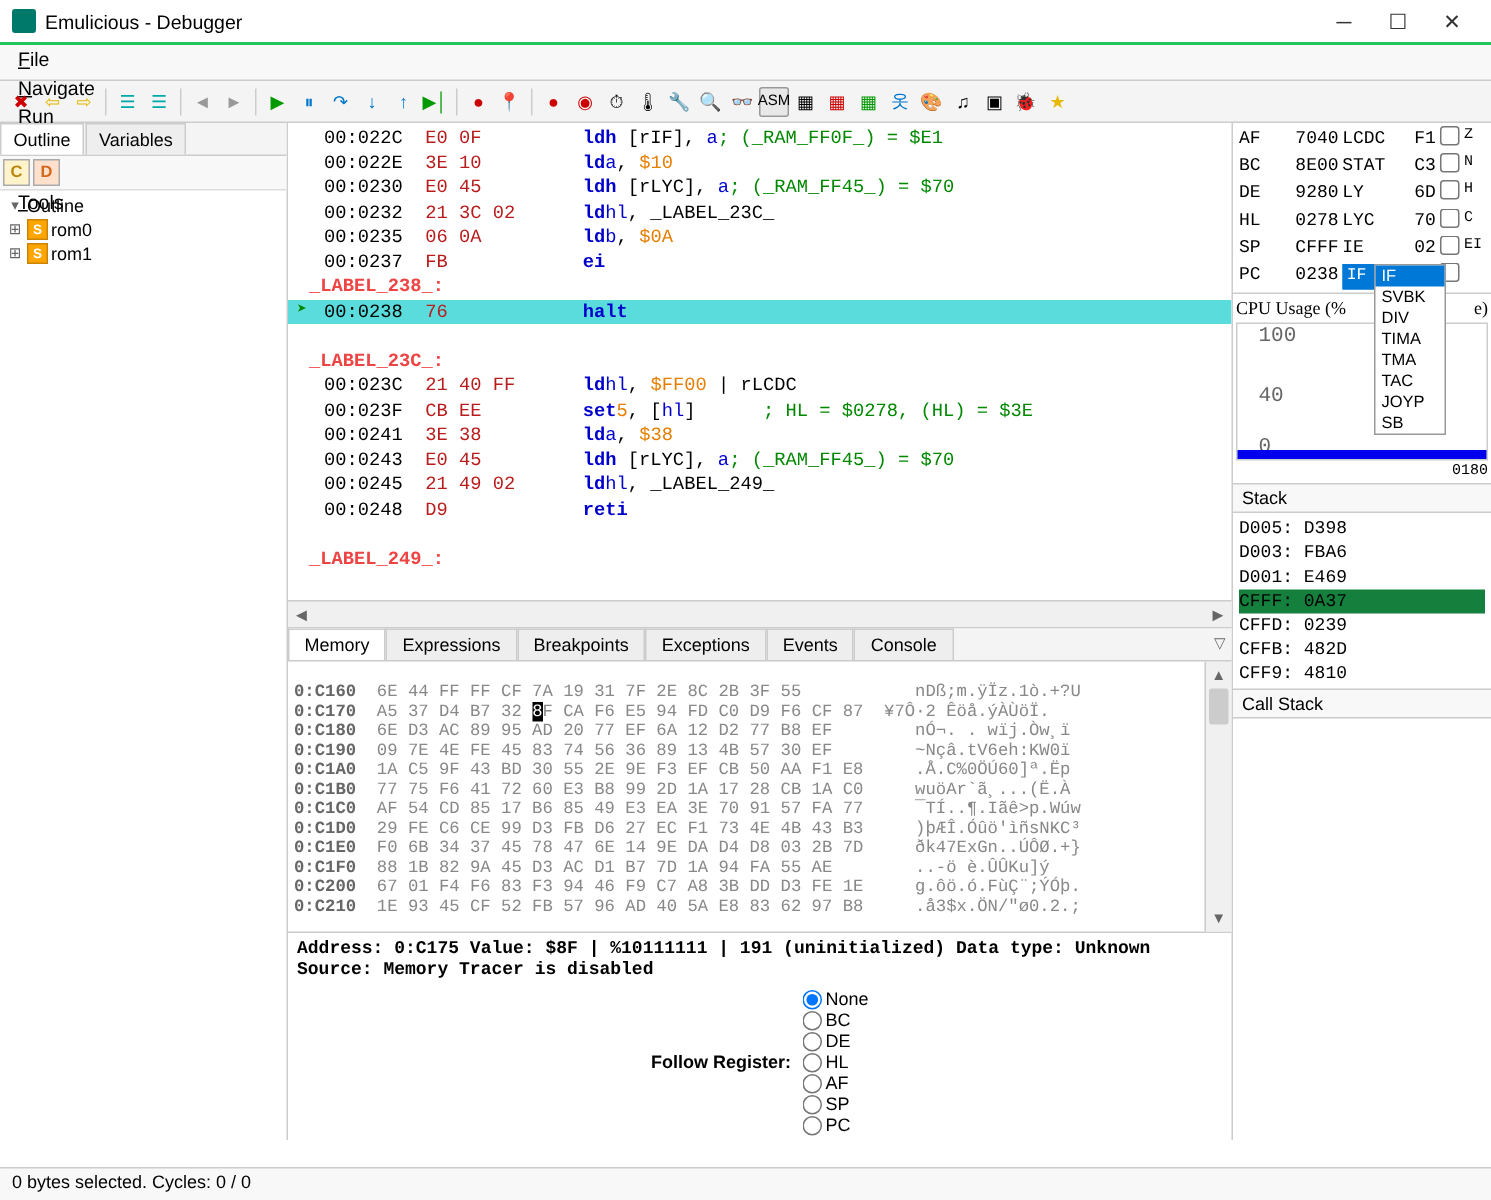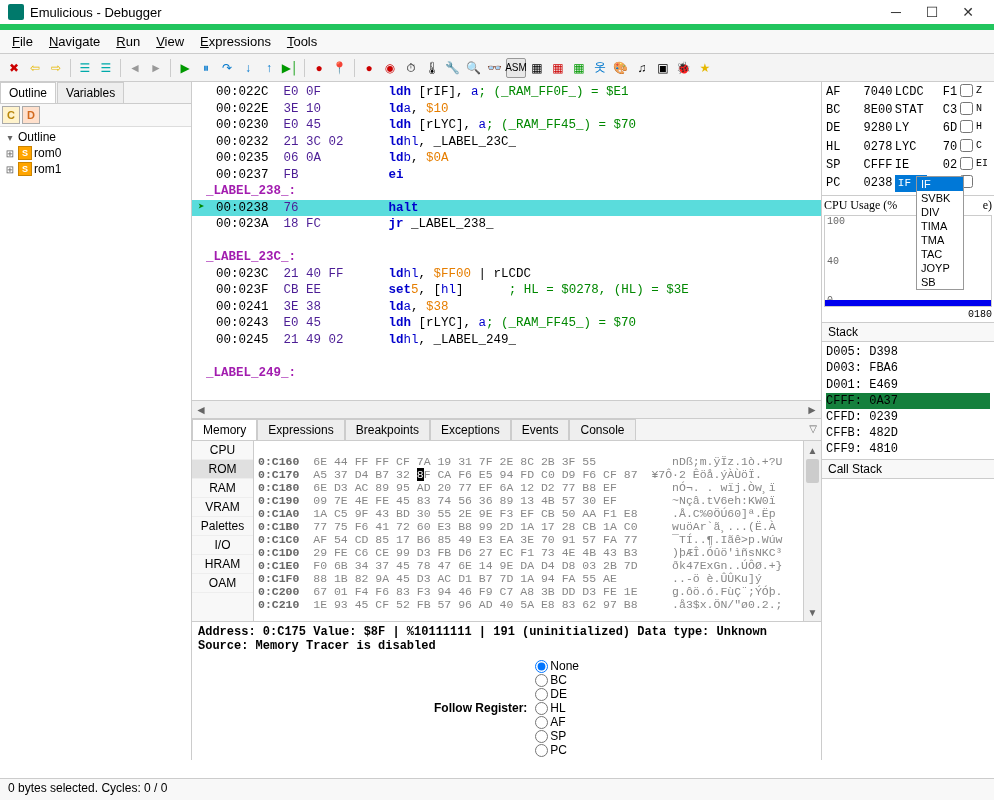--- a/index.html
+++ b/index.html
@@ -1,21 +1,21 @@
 <!DOCTYPE html>
 <html><head>
 <meta charset="utf-8">
 <style>
 * { box-sizing: border-box; margin: 0; padding: 0; }
 body { font-family: "Segoe UI", Tahoma, sans-serif; font-size: 12px; background: #fff; width: 994px; height: 800px; overflow: hidden; position: relative; }
-.titlebar { height: 30px; display: flex; align-items: center; padding: 0 8px; border-bottom: 6px solid #22c55e; }
+.titlebar { height: 30px; display: flex; align-items: center; padding: 0 8px; border-bottom: 2px solid #22c55e; }
 .titlebar .icon { width: 16px; height: 16px; background: #00796b; border-radius: 2px; margin-right: 6px; }
 .titlebar .title { flex: 1; font-size: 13px; }
 .titlebar .win-btn { width: 36px; height: 28px; display: flex; align-items: center; justify-content: center; font-size: 14px; color: #333; }
-.menubar { height: 24px; display: flex; align-items: center; padding: 0 4px; border-bottom: 1px solid #ccc; background: #f8f8f8; }
+.menubar { height: 24px; display: flex; align-items: flex-start; padding: 0 4px; border-bottom: 1px solid #ccc; background: #f8f8f8; flex-direction: column; }
 .menubar .menu-item { padding: 2px 8px; font-size: 13px; }
 .menubar .menu-item .u { text-decoration: underline; }
 .toolbar { height: 28px; display: flex; align-items: center; padding: 2px 4px; border-bottom: 1px solid #ccc; background: #f4f4f4; gap: 1px; }
 .toolbar .tb-btn { width: 20px; height: 20px; display: flex; align-items: center; justify-content: center; font-size: 12px; border-radius: 2px; }
 .toolbar .sep { width: 1px; height: 18px; background: #ccc; margin: 0 3px; }
 .toolbar .asm { font-size: 10px; border: 1px solid #999; padding: 0 2px; background: #e8e8e8; }
 .main { display: flex; height: 678px; }
 .left-panel { width: 192px; border-right: 1px solid #ccc; display: flex; flex-direction: column; }
 .tabs-row { display: flex; border-bottom: 1px solid #ccc; background: #f4f4f4; }
 .tab { padding: 3px 8px; border: 1px solid #ccc; border-bottom: none; background: #fff; margin-right: 1px; font-size: 12px; }
@@ -26,26 +26,26 @@
 .outline-btn.d { background: #ffe0cc; color: #d2691e; }
 .tree { padding: 2px 4px; font-size: 12px; }
 .tree-row { display: flex; align-items: center; gap: 2px; padding: 1px 0; }
 .tree-row .expander { width: 12px; font-size: 10px; color: #666; display: inline-flex; align-items: center; justify-content: center; }
 .tree-row .s-icon { width: 14px; height: 14px; background: #ffa500; color: #fff; font-size: 9px; font-weight: bold; display: flex; align-items: center; justify-content: center; border: 1px solid #cc8400; }
 .center-panel { flex: 1; display: flex; flex-direction: column; border-right: 1px solid #ccc; }
 .code-area { flex: 1; overflow: auto; font-family: Consolas, "Courier New", monospace; font-size: 12.5px; padding: 2px 0; position: relative; }
 .code-line { display: flex; white-space: pre; line-height: 1.32; padding-left: 24px; }
 .code-line.selected { background: #5adcdc; }
 .code-line .addr { color: #000; }
-.code-line .bytes { color: #4c1d95; }
+.code-line .bytes { color: #b91c1c; }
 .code-line .mn { color: #0000cc; font-weight: bold; }
 .code-line .reg { color: #0000cc; }
 .code-line .num { color: #e67e00; }
 .code-line .cmt { color: #008800; }
-.code-line .label { color: #a21caf; font-weight: bold; }
+.code-line .label { color: #ef4444; font-weight: bold; }
 .gutter-arrow { position: absolute; left: 6px; color: #008800; font-size: 11px; }
 .scrollbar-h { height: 18px; border-top: 1px solid #ccc; background: #f0f0f0; display: flex; align-items: center; }
 .scrollbar-h .arrow { width: 18px; height: 18px; display: flex; align-items: center; justify-content: center; color: #666; }
 .scrollbar-h .track { flex: 1; }
 .bottom-tabs { border-top: 1px solid #ccc; }
 .bottom-tabs .tabs-row2 { display: flex; border-bottom: 1px solid #ccc; background: #f4f4f4; position: relative; }
 .bottom-tabs .tab2 { padding: 3px 10px; border: 1px solid #ccc; border-bottom: none; background: #eee; font-size: 12px; }
 .bottom-tabs .tab2.active { background: #fff; }
 .bottom-tabs .drop { position: absolute; right: 4px; top: 4px; font-size: 10px; color: #666; }
 .mem-body { display: flex; height: 180px; }
@@ -70,21 +70,21 @@
 .reg-row .xv { width: 24px; text-align: right; }
 .reg-row .cb { width: 14px; }
 .reg-row .lbl { font-size: 10px; width: 14px; }
 .combo { border: 1px solid #0078d7; background: #0078d7; color: #fff; font-size: 11px; padding: 0 2px; display: inline-flex; align-items: center; }
 .dropdown-open { position: absolute; right: 30px; top: 176px; width: 48px; background: #fff; border: 1px solid #999; z-index: 10; font-size: 11px; }
 .dropdown-open .opt { padding: 1px 4px; }
 .dropdown-open .opt.sel { background: #0078d7; color: #fff; }
 .cpu-usage { border-top: 1px solid #ccc; padding: 2px; }
 .cpu-chart { height: 92px; border: 1px solid #ccc; position: relative; margin: 2px 0; }
 .cpu-chart .bar { position: absolute; bottom: 0; left: 0; right: 0; height: 6px; background: #0000ee; }
-.cpu-chart .ylabel { position: absolute; left: 2px; font-size: 10px; color: #666; }
+.cpu-chart .ylabel { position: absolute; left: 14px; font-size: 14px; color: #666; }
 .section-title { border-top: 1px solid #ccc; border-bottom: 1px solid #ccc; padding: 2px 6px; font-family: "Segoe UI", sans-serif; font-size: 12px; background: #f8f8f8; }
 .stack-list, .callstack-list { padding: 2px 4px; }
 .stack-row { white-space: pre; line-height: 1.35; }
 .stack-row.sel { background: #15803d; }
 .statusbar { position: absolute; bottom: 0; left: 0; right: 0; height: 22px; border-top: 1px solid #ccc; padding: 2px 8px; font-size: 12px; background: #f8f8f8; }
 input[type="checkbox"], input[type="radio"] { margin: 0; }
 </style>
 </head>
 <body>
 
@@ -177,57 +177,47 @@
   <div class="center-panel">
     <div class="code-area" id="code-area">
         <div class="code-line">  <span class="addr">00:022C  </span><span class="bytes">E0 0F         </span>  <span class="mn">ldh</span> [rIF], <span class="reg">a</span>      <span class="cmt">; (_RAM_FF0F_) = $E1</span></div>
         <div class="code-line">  <span class="addr">00:022E  </span><span class="bytes">3E 10         </span>  <span class="mn">ld</span> <span class="reg">a</span>, <span class="num">$10</span></div>
         <div class="code-line">  <span class="addr">00:0230  </span><span class="bytes">E0 45         </span>  <span class="mn">ldh</span> [rLYC], <span class="reg">a</span>      <span class="cmt">; (_RAM_FF45_) = $70</span></div>
         <div class="code-line">  <span class="addr">00:0232  </span><span class="bytes">21 3C 02      </span>  <span class="mn">ld</span> <span class="reg">hl</span>, _LABEL_23C_</div>
         <div class="code-line">  <span class="addr">00:0235  </span><span class="bytes">06 0A         </span>  <span class="mn">ld</span> <span class="reg">b</span>, <span class="num">$0A</span></div>
         <div class="code-line">  <span class="addr">00:0237  </span><span class="bytes">FB            </span>  <span class="mn">ei</span> </div>
         <div class="code-line" style="padding-left: 14px;"><span class="label">_LABEL_238_:</span></div>
         <div class="code-line selected"><span class="gutter-arrow">➤</span>  <span class="addr">00:0238  </span><span class="bytes">76            </span>  <span class="mn">halt</span> </div>
-        <div class="code-line">  <span class="addr">00:023A  </span><span class="bytes">18 FC         </span>  <span class="mn">jr</span> _LABEL_238_</div>
         <div class="code-line">&nbsp;</div>
         <div class="code-line" style="padding-left: 14px;"><span class="label">_LABEL_23C_:</span></div>
         <div class="code-line">  <span class="addr">00:023C  </span><span class="bytes">21 40 FF      </span>  <span class="mn">ld</span> <span class="reg">hl</span>, <span class="num">$FF00</span> | rLCDC</div>
         <div class="code-line">  <span class="addr">00:023F  </span><span class="bytes">CB EE         </span>  <span class="mn">set</span> <span class="num">5</span>, [<span class="reg">hl</span>]      <span class="cmt">; HL = $0278, (HL) = $3E</span></div>
         <div class="code-line">  <span class="addr">00:0241  </span><span class="bytes">3E 38         </span>  <span class="mn">ld</span> <span class="reg">a</span>, <span class="num">$38</span></div>
         <div class="code-line">  <span class="addr">00:0243  </span><span class="bytes">E0 45         </span>  <span class="mn">ldh</span> [rLYC], <span class="reg">a</span>      <span class="cmt">; (_RAM_FF45_) = $70</span></div>
         <div class="code-line">  <span class="addr">00:0245  </span><span class="bytes">21 49 02      </span>  <span class="mn">ld</span> <span class="reg">hl</span>, _LABEL_249_</div>
+        <div class="code-line">  <span class="addr">00:0248  </span><span class="bytes">D9            </span>  <span class="mn">reti</span> </div>
         <div class="code-line">&nbsp;</div>
         <div class="code-line" style="padding-left: 14px;"><span class="label">_LABEL_249_:</span></div>
       </div>
     <div class="scrollbar-h">
       <div class="arrow">◄</div>
       <div class="track"></div>
       <div class="arrow">►</div>
     </div>
     <div class="bottom-tabs">
       <div class="tabs-row2" id="bottom-tabs-row">
         <div class="tab2 active">Memory</div>
           <div class="tab2">Expressions</div>
           <div class="tab2">Breakpoints</div>
           <div class="tab2">Exceptions</div>
           <div class="tab2">Events</div>
           <div class="tab2">Console</div>
           <span class="drop">▽</span>
       </div>
       <div class="mem-body">
-        <div class="mem-cats" id="mem-cats">
-            <div class="mem-cat">CPU</div>
-            <div class="mem-cat sel">ROM</div>
-            <div class="mem-cat">RAM</div>
-            <div class="mem-cat">VRAM</div>
-            <div class="mem-cat">Palettes</div>
-            <div class="mem-cat">I/O</div>
-            <div class="mem-cat">HRAM</div>
-            <div class="mem-cat">OAM</div>
-          </div>
         <div class="mem-hex" id="mem-hex"><div><span class="addr">0:C160</span>  6E 44 FF FF CF 7A 19 31 7F 2E 8C 2B 3F 55           nDß;m.ÿÏz.1ò.+?U</div><div><span class="addr">0:C170</span>  A5 37 D4 B7 32 <span class="inv">8</span>F CA F6 E5 94 FD C0 D9 F6 CF 87  ¥7Ô·2 Êöå.ýÀÙöÏ.</div><div><span class="addr">0:C180</span>  6E D3 AC 89 95 AD 20 77 EF 6A 12 D2 77 B8 EF        nÓ¬. .­ wïj.Òw¸ï</div><div><span class="addr">0:C190</span>  09 7E 4E FE 45 83 74 56 36 89 13 4B 57 30 EF        ~Nçâ.tV6eh:KW0ï</div><div><span class="addr">0:C1A0</span>  1A C5 9F 43 BD 30 55 2E 9E F3 EF CB 50 AA F1 E8     .Å.C%0Ö­Ú60]ª.Ëp</div><div><span class="addr">0:C1B0</span>  77 75 F6 41 72 60 E3 B8 99 2D 1A 17 28 CB 1A C0     wuöAr`ã¸.­..(Ë.À</div><div><span class="addr">0:C1C0</span>  AF 54 CD 85 17 B6 85 49 E3 EA 3E 70 91 57 FA 77     ¯TÍ..¶.Iãê&gt;p.Wúw</div><div><span class="addr">0:C1D0</span>  29 FE C6 CE 99 D3 FB D6 27 EC F1 73 4E 4B 43 B3     )þÆÎ.Óûö'ìñsNKC³</div><div><span class="addr">0:C1E0</span>  F0 6B 34 37 45 78 47 6E 14 9E DA D4 D8 03 2B 7D     ðk47ExGn..ÚÔØ.+}</div><div><span class="addr">0:C1F0</span>  88 1B 82 9A 45 D3 AC D1 B7 7D 1A 94 FA 55 AE        ..-ö è.ÛÛKu]ý</div><div><span class="addr">0:C200</span>  67 01 F4 F6 83 F3 94 46 F9 C7 A8 3B DD D3 FE 1E     g.ôö.ó.FùÇ¨;ÝÓþ.</div><div><span class="addr">0:C210</span>  1E 93 45 CF 52 FB 57 96 AD 40 5A E8 83 62 97 B8     .å3$x.ÖN/"ø0.2.;</div></div>
         <div class="mem-scroll">
           <div class="arrow">▲</div>
           <div class="thumb"></div>
           <div style="flex:1"></div>
           <div class="arrow">▼</div>
         </div>
       </div>
       <div class="mem-info">
         <div style="font-weight:bold">Address: 0:C175    Value: $8F | %10111111 | 191 (uninitialized)    Data type: Unknown</div>

